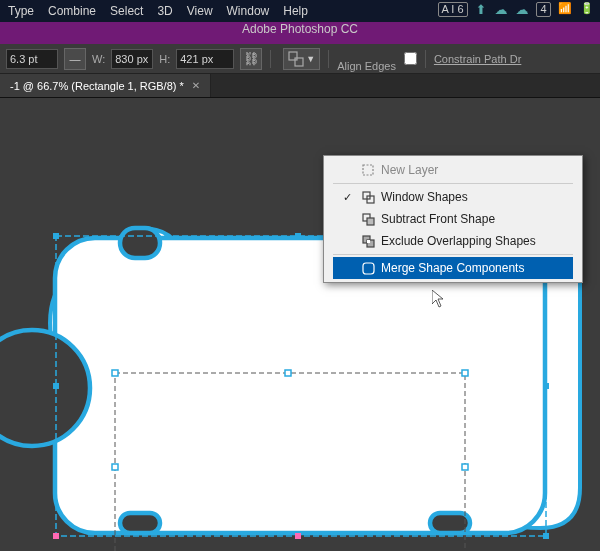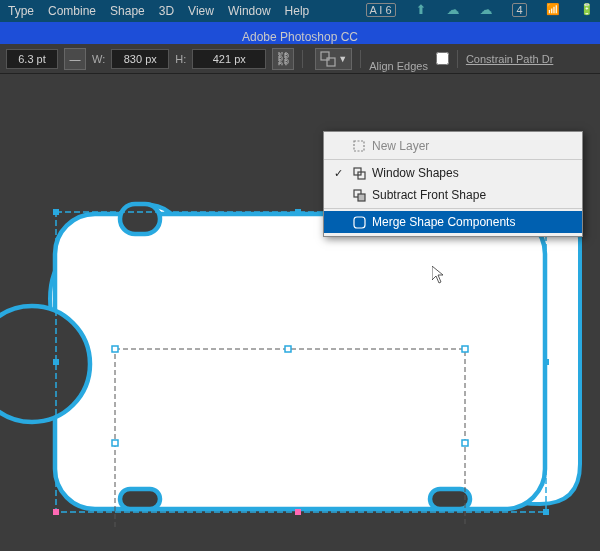--- a/index.html
+++ b/index.html
@@ -7,39 +7,39 @@
       width: 600px;
       height: 551px;
       overflow: hidden;
       font-family: 'Arial', sans-serif;
       background: #3c3c3c;
       user-select: none;
     }
 
     
     .menu-bar {
-      background: #0c4a6e;
+      background: #0f172a;
       height: 22px;
       display: flex;
       align-items: center;
       padding: 0 8px;
       gap: 14px;
     }
     .menu-bar span {
       color: #d4d4d4;
       font-size: 12px;
       cursor: pointer;
     }
 
     
     .title-bar {
-      background: #1d4ed8;
-      height: 22px;
-      display: flex;
-      align-items: flex-end;
+      background: #701a75;
+      height: 22px;
+      display: flex;
+      align-items: flex-start;
       justify-content: center;
     }
     .title-bar span {
       color: #c8c8c8;
       font-size: 12px;
     }
 
     
     .options-bar {
       background: #3a3a3a;
@@ -51,21 +51,21 @@
       border-bottom: 1px solid #222;
     }
     .options-bar .pt-input {
       background: #1e1e1e;
       border: 1px solid #555;
       color: #d4d4d4;
       font-size: 11px;
       width: 44px;
       height: 20px;
       padding: 0 3px;
-      text-align: center;
+      text-align: left;
     }
     .options-bar .label {
       color: #aaa;
       font-size: 11px;
     }
     .options-bar .sep {
       width: 1px;
       height: 18px;
       background: #555;
       margin: 0 2px;
@@ -130,21 +130,21 @@
     
     .dropdown-menu {
       position: absolute;
       top: 57px;
       left: 323px;
       width: 260px;
       background: #f0f0f0;
       border: 1px solid #888;
       box-shadow: 2px 2px 8px rgba(0,0,0,0.5);
       z-index: 100;
-      padding: 3px 0;
+      padding: 3px 9px;
     }
     .dropdown-item {
       display: flex;
       align-items: center;
       padding: 3px 10px 3px 28px;
       font-size: 12px;
       color: #222;
       cursor: pointer;
       position: relative;
       height: 22px;
@@ -195,65 +195,71 @@
       z-index: 200;
     }
   </style>
 </head>
 <body>
 
 <div style="position:relative;">
   <div class="menu-bar">
     <span>Type</span>
     <span>Combine</span>
-    <span>Shape</span>
+    <span>Select</span>
     <span>3D</span>
     <span>View</span>
     <span>Window</span>
     <span>Help</span>
 
-    <div style="position:absolute;right:6px;top:2px;display:flex;align-items:center;gap:20px;">
+    <div style="position:absolute;right:6px;top:2px;display:flex;gap:8px;">
       <span style="color:#ccc;font-size:11px;border:1px solid #888;padding:0 3px;border-radius:2px;">A I 6</span>
       <span style="color:#5aa;font-size:13px;">⬆</span>
       <span style="color:#5aa;font-size:13px;">☁</span>
       <span style="color:#5aa;font-size:13px;">☁</span>
       <span style="color:#ccc;font-size:11px;border:1px solid #888;padding:0 3px;border-radius:2px;">4</span>
       <span style="color:#ccc;font-size:11px;">📶</span>
       <span style="color:#ccc;font-size:11px;">🔋</span>
     </div>
   </div>
 
   <div class="title-bar">
     <span>Adobe Photoshop CC</span>
   </div>
 
   <div class="options-bar">
     <input class="pt-input" value="6.3 pt" readonly="" style="width: 52px;">
     <div class="icon-btn">—</div>
     <span class="label">W:</span>
-    <input class="pt-input" value="830 px" readonly="" style="width: 58px;">
+    <input class="pt-input" value="830 px" readonly="" style="width: 42px;">
     <span class="label">H:</span>
-    <input class="pt-input" value="421 px" readonly="" style="width: 74px;">
+    <input class="pt-input" value="421 px" readonly="" style="width: 58px;">
     <div class="icon-btn" style="font-size:13px;">⛓</div>
     <div class="sep"></div>
 
     <div class="path-ops-btn" style="margin-left:4px;">
       <svg width="16" height="16" viewBox="0 0 16 16">
         <rect x="1" y="1" width="8" height="8" fill="none" stroke="#aaa" stroke-width="1.2"></rect>
         <rect x="7" y="7" width="8" height="8" fill="none" stroke="#aaa" stroke-width="1.2"></rect>
       </svg>
       <span style="color:#ccc;font-size:9px;">▼</span>
     </div>
     <div class="sep"></div>
     <span class="label" style="font-size:11px;color:#aaa;margin-top:14px;">Align Edges</span>
     <input type="checkbox" style="margin-left: 2px;">
     <div class="sep"></div>
     <span class="label" style="font-size:11px;color:#aaa;text-decoration:underline;">Constrain Path Dr</span>
   </div>
 
+  <div class="tab-bar">
+    <div class="tab active">
+      <span>-1 @ 66.7% (Rectangle 1, RGB/8) *</span>
+      <span style="margin-left:8px;color:#aaa;font-size:10px;">✕</span>
+    </div>
+  </div>
 </div>
 
 <div class="canvas-area">
 
   <svg class="shapes-svg" viewBox="0 0 600 453" xmlns="http://www.w3.org/2000/svg">
 
     <g>
 
       <path d="
         M 120,165
@@ -342,20 +348,30 @@
       <span class="item-icon">
         <svg width="13" height="13" viewBox="0 0 13 13">
           <rect x="1" y="1" width="7" height="7" fill="none" stroke="#444" stroke-width="1.2"></rect>
           <rect x="5" y="5" width="7" height="7" fill="#bbb" stroke="#444" stroke-width="1.2"></rect>
         </svg>
       </span>
       <span>Subtract Front Shape</span>
     </div>
 
 
+    <div class="dropdown-item">
+      <span class="item-icon">
+        <svg width="13" height="13" viewBox="0 0 13 13">
+          <rect x="1" y="1" width="7" height="7" fill="#aaa" stroke="#444" stroke-width="1.2"></rect>
+          <rect x="5" y="5" width="7" height="7" fill="#aaa" stroke="#444" stroke-width="1.2"></rect>
+          <rect x="5" y="5" width="3" height="3" fill="white"></rect>
+        </svg>
+      </span>
+      <span>Exclude Overlapping Shapes</span>
+    </div>
     <div class="dropdown-divider"></div>
 
     <div class="dropdown-item active-highlight">
       <span class="item-icon">
         <svg width="13" height="13" viewBox="0 0 13 13">
           <path d="M1,4 Q1,1 4,1 L9,1 Q12,1 12,4 L12,9 Q12,12 9,12 L4,12 Q1,12 1,9 Z" fill="none" stroke="white" stroke-width="1.2"></path>
         </svg>
       </span>
       <span>Merge Shape Components</span>
     </div>

